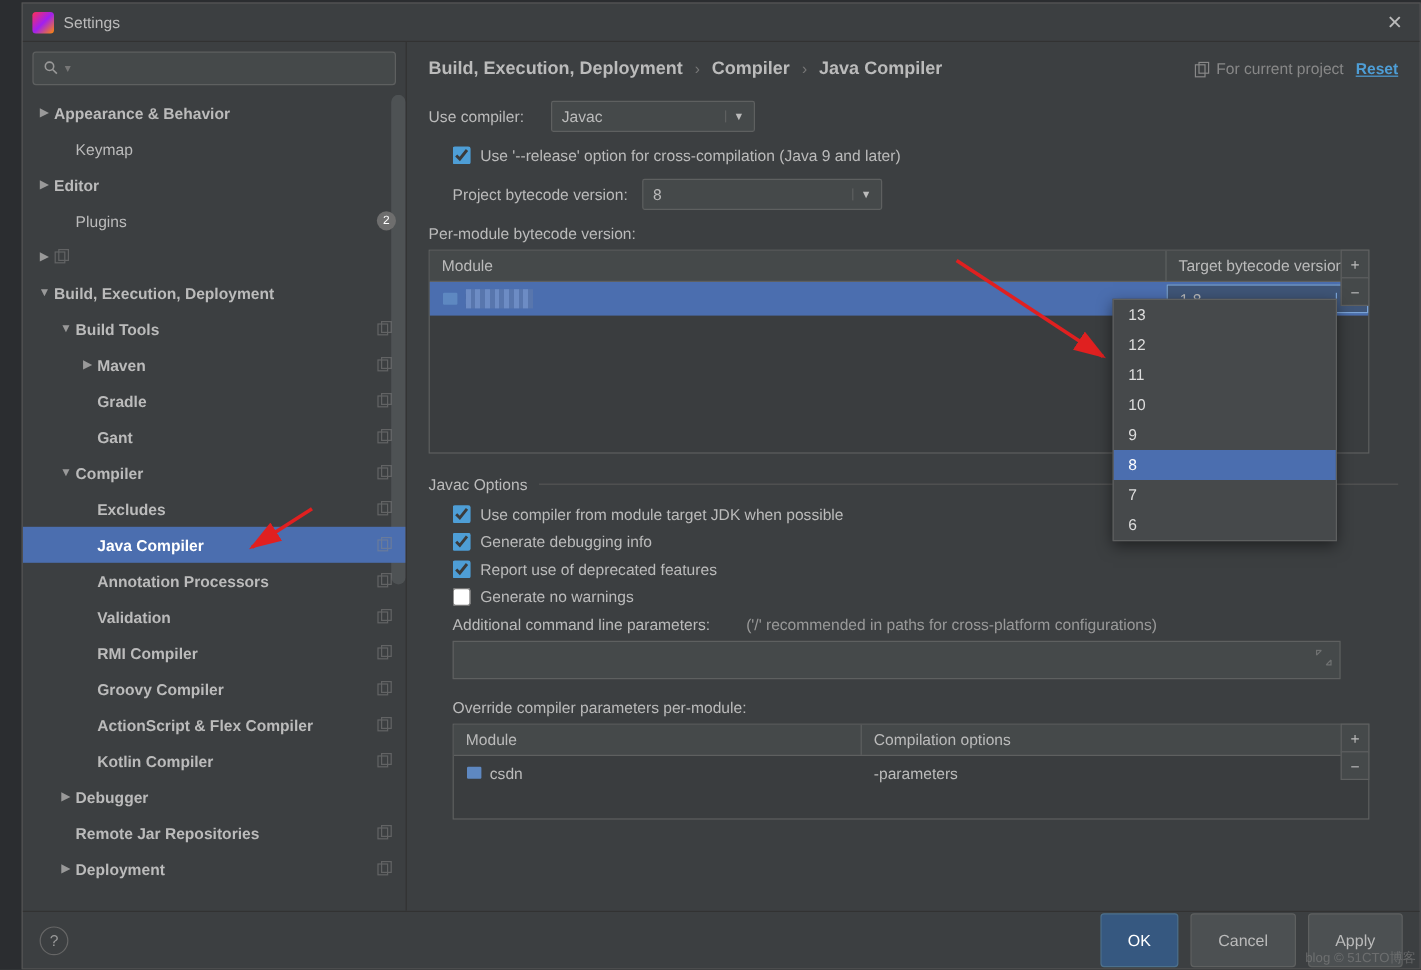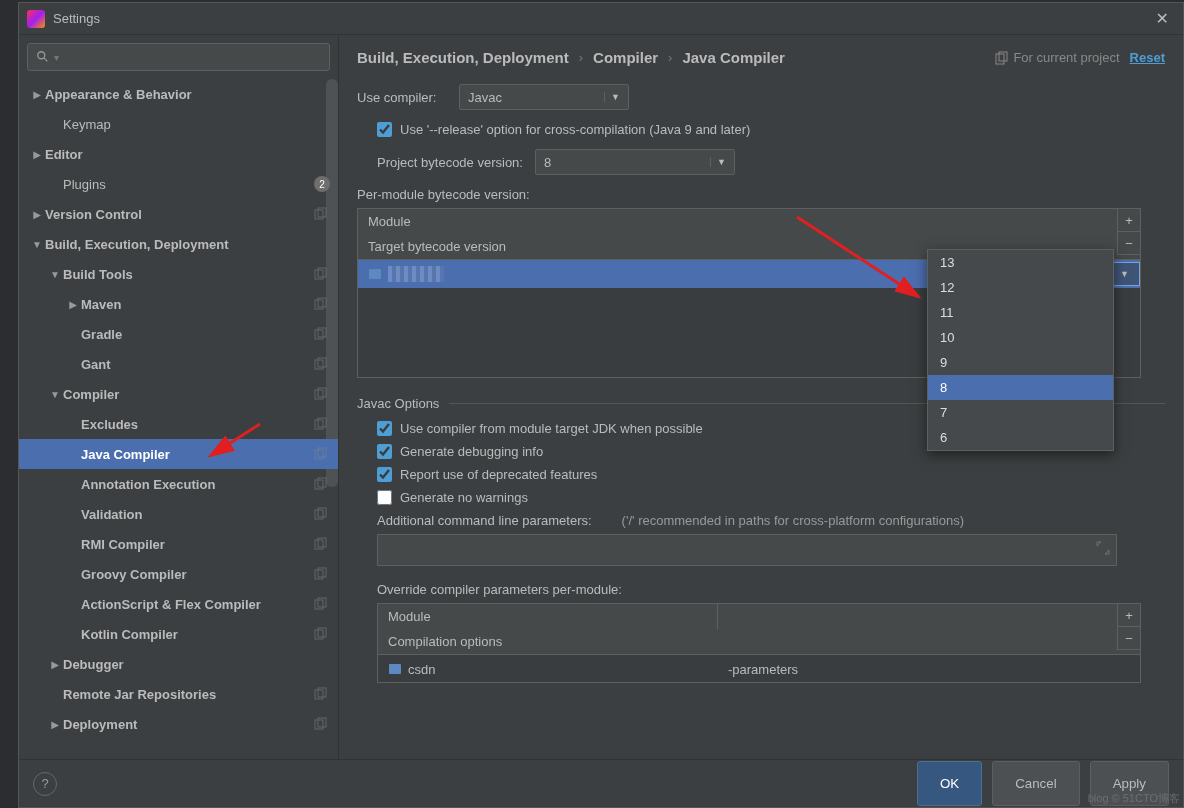--- a/index.html
+++ b/index.html
@@ -34,21 +34,21 @@
 .reset { color: #4e9ed6; font-weight: 700; cursor: pointer; text-decoration: underline; }
 .row { display: flex; align-items: center; margin-bottom: 12px; gap: 12px; }
 .row .lbl { min-width: 90px; }
 select, .dropdown { background: #45494a; border: 1px solid #5e6060; color: #bbb; height: 26px; padding: 0 8px; border-radius: 2px; }
 .dropdown { display: inline-flex; align-items: center; justify-content: space-between; }
 .dropdown .dd-arrow { border-left: 1px solid #5e6060; padding-left: 6px; margin-left: 8px; font-size: 9px; }
 .cb { display: flex; align-items: center; gap: 8px; }
 .cb input { width: 15px; height: 15px; accent-color: #4e9ed6; }
 .section-label { margin: 8px 0 6px; color: #bbb; }
 .table-wrap { border: 1px solid #5e6060; background: #3a3d3f; position: relative; }
-.table-head { display: flex; background: #45494a; border-bottom: 1px solid #5e6060; flex-direction: column; }
+.table-head { display: flex; background: #45494a; border-bottom: 1px solid #5e6060; }
 .th { padding: 5px 10px; border-right: 1px solid #5e6060; color: #bbb; }
 .th:last-child { border-right: none; }
 .table-body { min-height: 136px; text-align: center; }
 .tr { display: flex; height: 28px; align-items: center; }
 .tr.sel { background: #4b6eaf; }
 .td { padding: 0 10px; display: flex; align-items: center; gap: 6px; }
 .btn-stack { position: absolute; right: -1px; top: -1px; display: flex; flex-direction: column; }
 .btn-stack .icon-btn { width: 24px; height: 24px; background: #45494a; border: 1px solid #5e6060; display: flex; align-items: center; justify-content: center; cursor: pointer; color: #bbb; margin-bottom: -1px; }
 .fieldset-label { margin: 18px 0 10px; color: #bbb; display: flex; align-items: center; }
 .fieldset-label .line { flex: 1; height: 1px; background: #555; margin-left: 10px; }
@@ -104,21 +104,20 @@
             <span class="arrow">▶</span>
             <span class="label">Editor</span>
           </div>
           <div class="tree-item indent-1 child">
             <span class="arrow"></span>
             <span class="label">Plugins</span>
             <span class="badge">2</span>
           </div>
           <div class="tree-item indent-0">
             <span class="arrow">▶</span>
-            <span class="label">Version Control</span>
             <svg width="14" height="14" class="copy-icon">
               <rect x="1" y="3" width="8" height="9" fill="none" stroke="#888"></rect>
               <rect x="4" y="1" width="8" height="9" fill="none" stroke="#888"></rect>
             </svg>
           </div>
           <div class="tree-item indent-0">
             <span class="arrow">▼</span>
             <span class="label">Build, Execution, Deployment</span>
           </div>
           <div class="tree-item indent-1">
@@ -172,21 +171,21 @@
           <div class="tree-item indent-2 selected">
             <span class="arrow"></span>
             <span class="label">Java Compiler</span>
             <svg width="14" height="14" class="copy-icon">
               <rect x="1" y="3" width="8" height="9" fill="none" stroke="#888"></rect>
               <rect x="4" y="1" width="8" height="9" fill="none" stroke="#888"></rect>
             </svg>
           </div>
           <div class="tree-item indent-2">
             <span class="arrow"></span>
-            <span class="label">Annotation Execution</span>
+            <span class="label">Annotation Processors</span>
             <svg width="14" height="14" class="copy-icon">
               <rect x="1" y="3" width="8" height="9" fill="none" stroke="#888"></rect>
               <rect x="4" y="1" width="8" height="9" fill="none" stroke="#888"></rect>
             </svg>
           </div>
           <div class="tree-item indent-2">
             <span class="arrow"></span>
             <span class="label">Validation</span>
             <svg width="14" height="14" class="copy-icon">
               <rect x="1" y="3" width="8" height="9" fill="none" stroke="#888"></rect>

